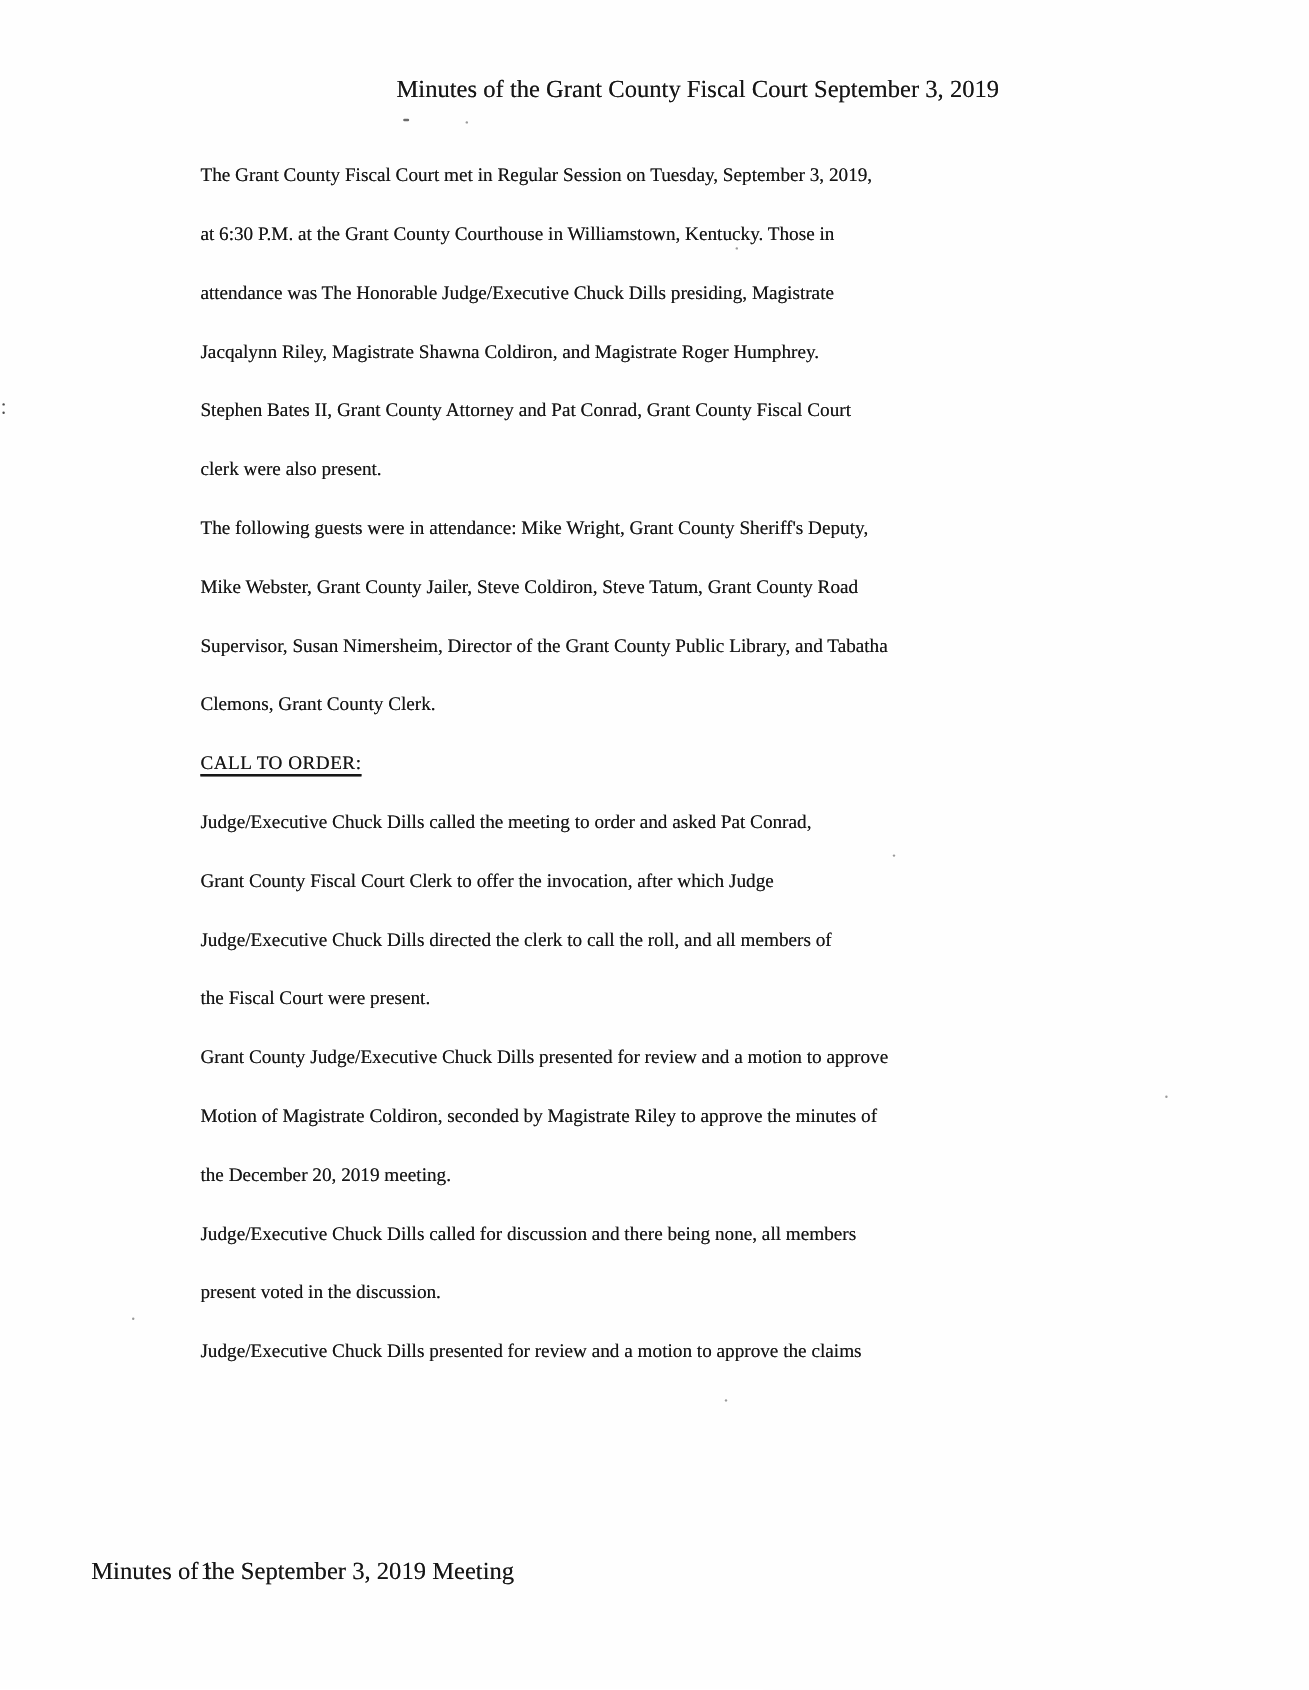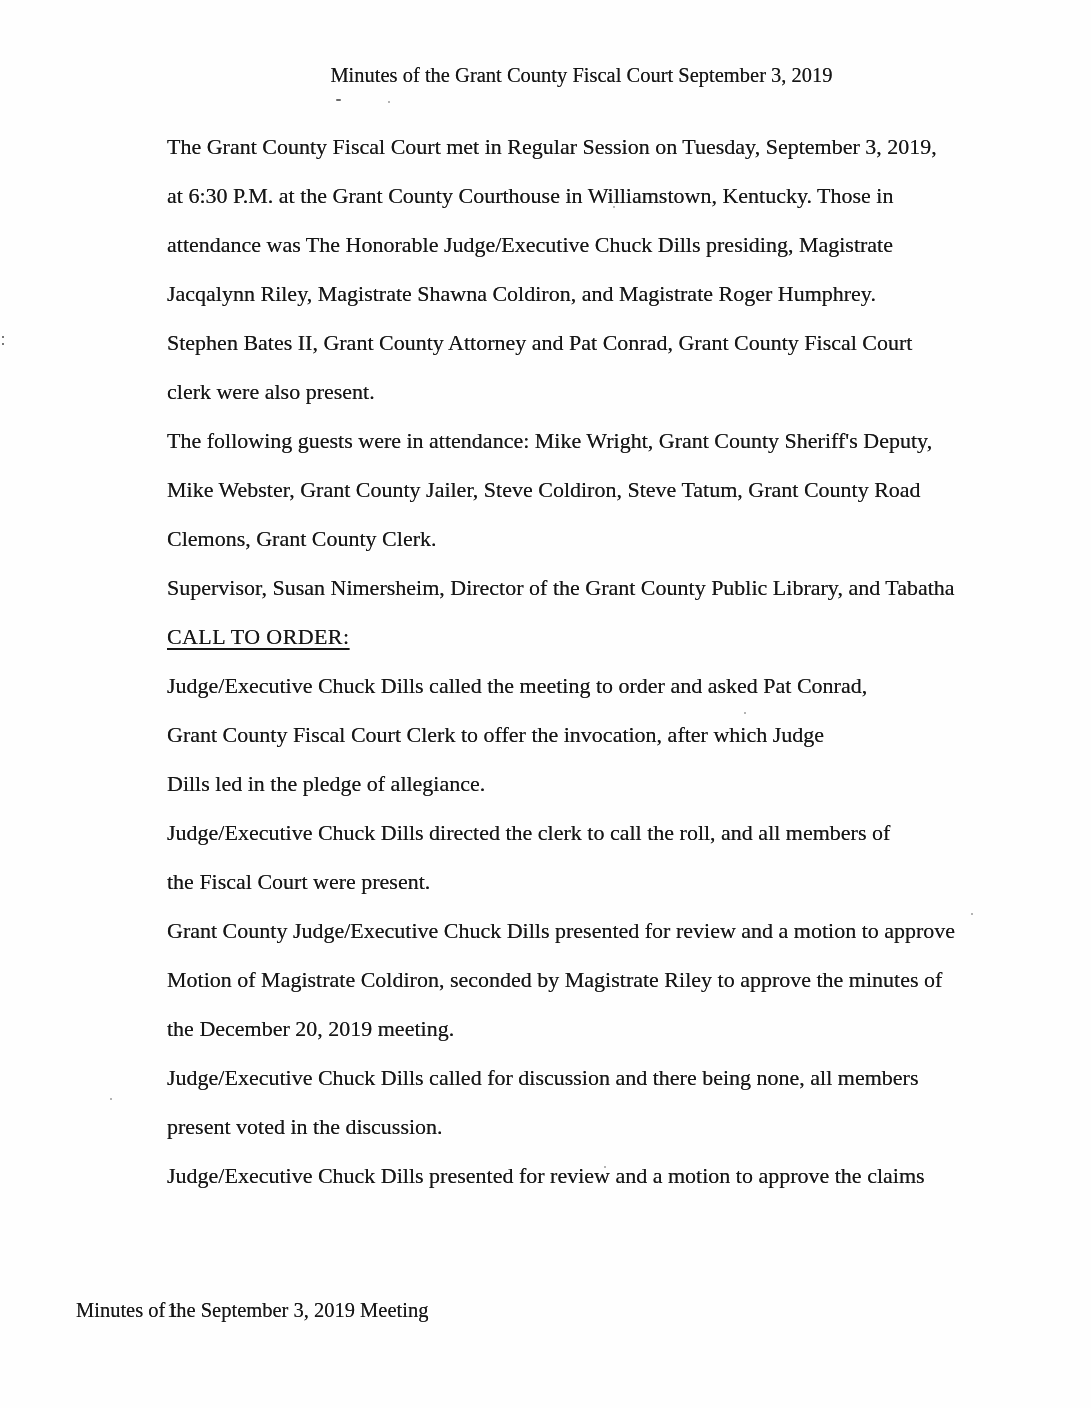--- a/index.html
+++ b/index.html
@@ -29,21 +29,21 @@
   }
   .doc-body {
     position: absolute;
     top: 122px;
     left: 167px;
     right: 0;
   }
   .line {
     height: 49px;
     line-height: 49px;
-    font-size: 22px;
+    font-size: 16px;
     white-space: nowrap;
   }
   .line.heading {
     font-weight: normal;
     letter-spacing: 0.4px;
     text-decoration: underline;
     text-decoration-thickness: 2px;
     text-underline-offset: 4px;
   }
   .doc-footer {
@@ -87,26 +87,25 @@
 
   <div class="doc-body">
       <div class="line">The Grant County Fiscal Court met in Regular Session on Tuesday, September 3, 2019,</div>
       <div class="line">at 6:30 P.M. at the Grant County Courthouse in Williamstown, Kentucky. Those in</div>
       <div class="line">attendance was The Honorable Judge/Executive Chuck Dills presiding, Magistrate</div>
       <div class="line">Jacqalynn Riley, Magistrate Shawna Coldiron, and Magistrate Roger Humphrey.</div>
       <div class="line">Stephen Bates II, Grant County Attorney and Pat Conrad, Grant County Fiscal Court</div>
       <div class="line">clerk were also present.</div>
       <div class="line">The following guests were in attendance: Mike Wright, Grant County Sheriff's Deputy,</div>
       <div class="line">Mike Webster, Grant County Jailer, Steve Coldiron, Steve Tatum, Grant County Road</div>
+      <div class="line">Supervisor, Susan Nimersheim, Director of the Grant County Public Library, and Tabatha</div>
       <div class="line">Clemons, Grant County Clerk.</div>
-      <div class="line">Supervisor, Susan Nimersheim, Director of the Grant County Public Library, and Tabatha</div>
       <div class="line heading">CALL TO ORDER:</div>
       <div class="line">Judge/Executive Chuck Dills called the meeting to order and asked Pat Conrad,</div>
       <div class="line">Grant County Fiscal Court Clerk to offer the invocation, after which Judge</div>
-      <div class="line">Dills led in the pledge of allegiance.</div>
       <div class="line">Judge/Executive Chuck Dills directed the clerk to call the roll, and all members of</div>
       <div class="line">the Fiscal Court were present.</div>
       <div class="line">Grant County Judge/Executive Chuck Dills presented for review and a motion to approve</div>
       <div class="line">Motion of Magistrate Coldiron, seconded by Magistrate Riley to approve the minutes of</div>
       <div class="line">the December 20, 2019 meeting.</div>
       <div class="line">Judge/Executive Chuck Dills called for discussion and there being none, all members</div>
       <div class="line">present voted in the discussion.</div>
       <div class="line">Judge/Executive Chuck Dills presented for review and a motion to approve the claims</div>
     </div>
 

